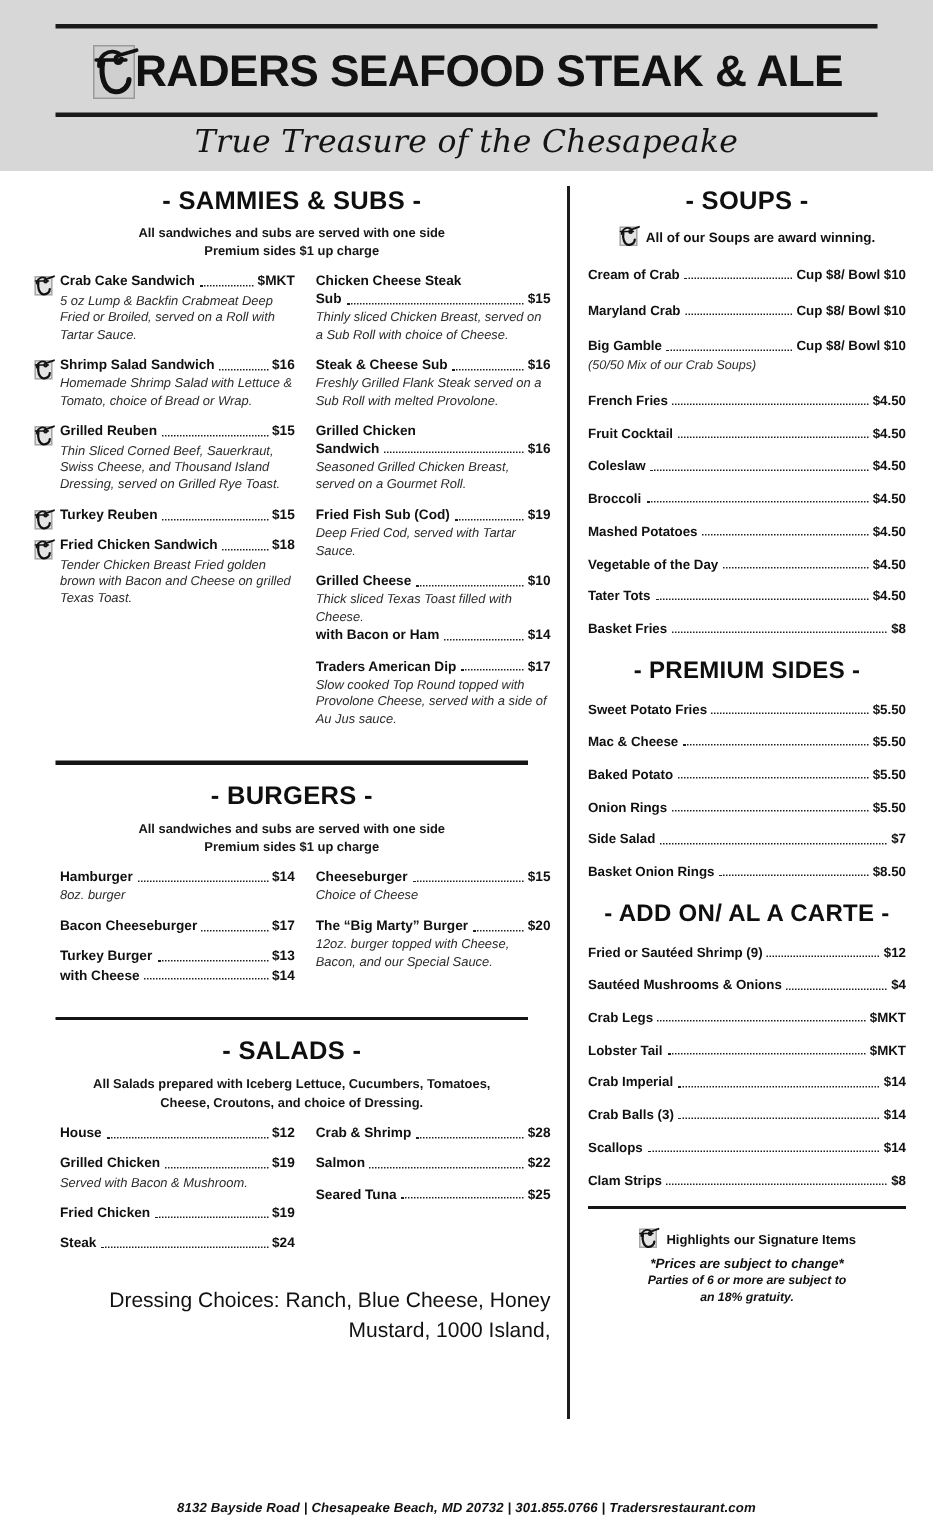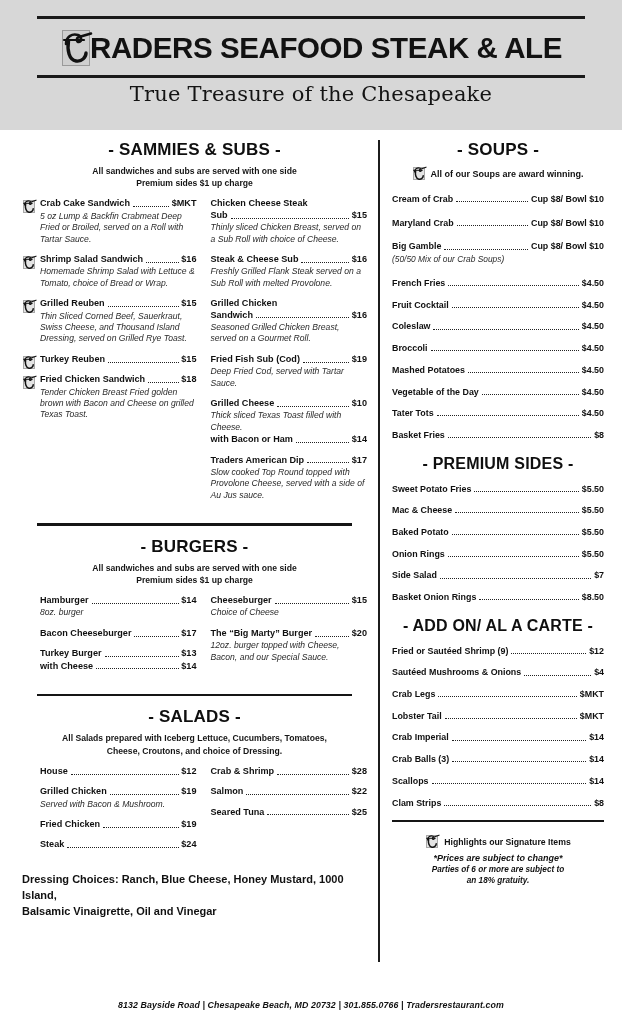--- a/index.html
+++ b/index.html
@@ -10,21 +10,21 @@
     background: #ffffff;
     font-family: "Liberation Sans", sans-serif;
     color: #111111;
     overflow: hidden;
     position: relative;
   }
 
   
   .header-band {
     background: #d7d7d7;
-    height: 130px;
+    height: 114px;
     padding: 0;
     position: relative;
   }
   .header-rule {
     position: absolute;
     left: 37px;
     right: 37px;
     height: 3px;
     background: #1a1a1a;
   }
@@ -65,20 +65,21 @@
     white-space: nowrap;
     line-height: 1;
   }
 
   .tagline {
     position: absolute;
     top: 82px;
     left: 0; right: 0;
     text-align: center;
     font-family: "DejaVu Serif", serif;
+    font-style: italic;
     font-size: 21px;
     color: #141414;
     letter-spacing: 0.2px;
   }
 
   
   .sheet {
     position: relative;
     height: 851px;
     padding-top: 8px;
@@ -263,23 +264,23 @@
     left: 0; right: 0;
     text-align: center;
     font-size: 8.8px;
     font-weight: 700;
     font-style: italic;
     color: #121212;
     letter-spacing: 0.1px;
   }
 
   .dress {
-    text-align: left;
-    font-size: 11px;
-    font-weight: 700;
+    text-align: right;
+    font-size: 14px;
+    font-weight: 400;
     line-height: 1.45;
     margin-top: 12px;
   }
 </style>
 </head>
 <body>
 
 <div class="header-band">
   <div class="header-rule top"></div>
   <div class="header-rule bottom"></div>
@@ -607,21 +608,20 @@
               <span class="dots"></span>
               <span class="price">$25</span>
             </div>
           </div>
 
         </div>
       </div>
 
       <div class="dress">
         <div>Dressing Choices: Ranch, Blue Cheese, Honey Mustard, 1000 Island,</div>
-        <div>Balsamic Vinaigrette, Oil and Vinegar</div>
       </div>
     </div>
 
   </div>
 
   <div class="col-right">
 
     <div>
       <div class="sec-title">- SOUPS -</div>
       <div class="soups-intro">

